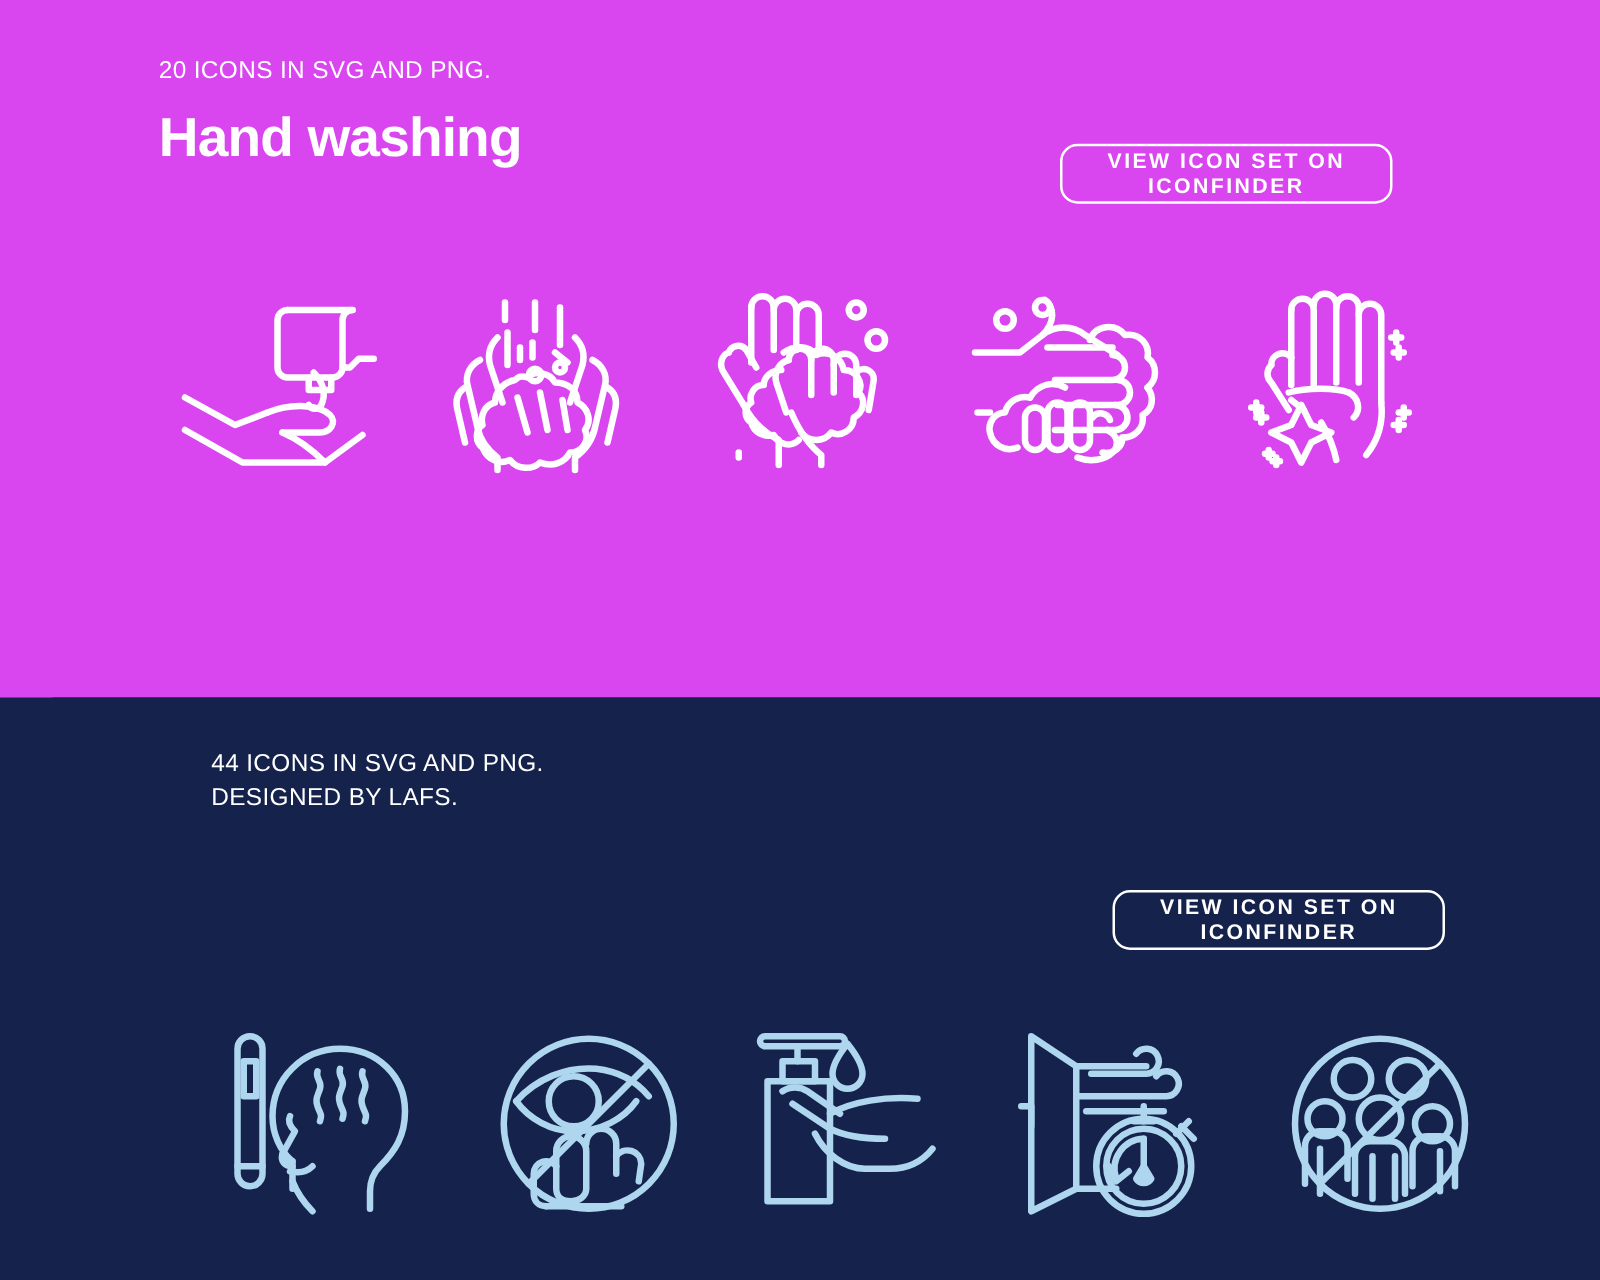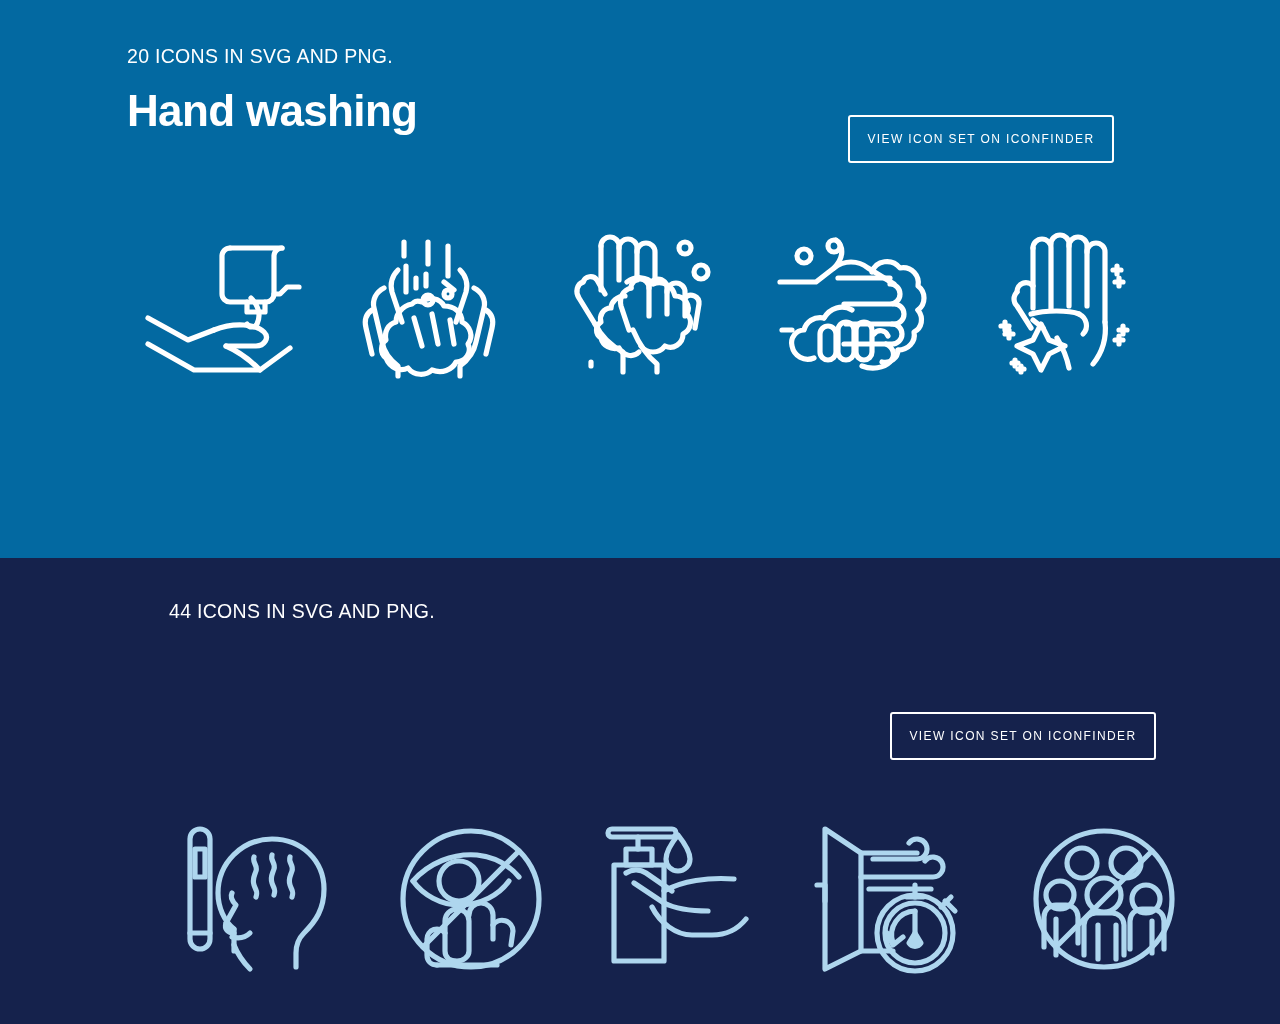--- a/index.html
+++ b/index.html
@@ -10,21 +10,21 @@
     font-family: "Liberation Sans", sans-serif;
   }
   body { background: #15224c; }
 
   .panel {
     position: absolute;
     left: 0;
     width: 1280px;
     overflow: hidden;
   }
-  .panel-teal { top: 0; height: 558px; background: #0369a1; }
+  .panel-teal { top: 0; height: 558px; background: #d946ef; }
   .panel-navy { top: 558px; height: 466px; background: #15224c; margin-left: 42px; }
 
   .panel-header {
     position: absolute;
     left: 127px;
     top: 43px;
     width: 1000px;
   }
   .panel-navy .panel-header { top: 40px; }
 
@@ -45,25 +45,25 @@
     color: #ffffff;
   }
 
   .cta-button {
     position: absolute;
     left: 848px;
     top: 115px;
     width: 266px;
     height: 48px;
     border: 2px solid #ffffff;
-    border-radius: 3px;
+    border-radius: 14px;
     background: transparent;
     color: #ffffff;
-    font-size: 12px;
-    font-weight: 400;
+    font-size: 17px;
+    font-weight: 700;
     letter-spacing: 0.115em;
     display: flex;
     align-items: center;
     justify-content: center;
     cursor: pointer;
     font-family: "Liberation Sans", sans-serif;
   }
   .panel-navy .cta-button { top: 154px; }
 
   .icon-row {
@@ -235,20 +235,21 @@
       </svg>
     </div>
 
   </div>
 </section>
 
 <section class="panel panel-navy">
 
   <div class="panel-header">
     <div class="meta-line">44 ICONS IN SVG AND PNG.</div>
+    <div class="meta-line">DESIGNED BY LAFS.</div>
   </div>
 
   <button class="cta-button">VIEW ICON SET ON ICONFINDER</button>
 
   <div class="icon-row">
 
     <div class="icon-cell">
       <svg width="156" height="156" viewBox="0 0 156 156">
         <g class="stroke-lightblue">
           <path d="M8 18 a10 10 0 0 1 20 0 v100 a10 10 0 0 1 -20 0z"></path>

